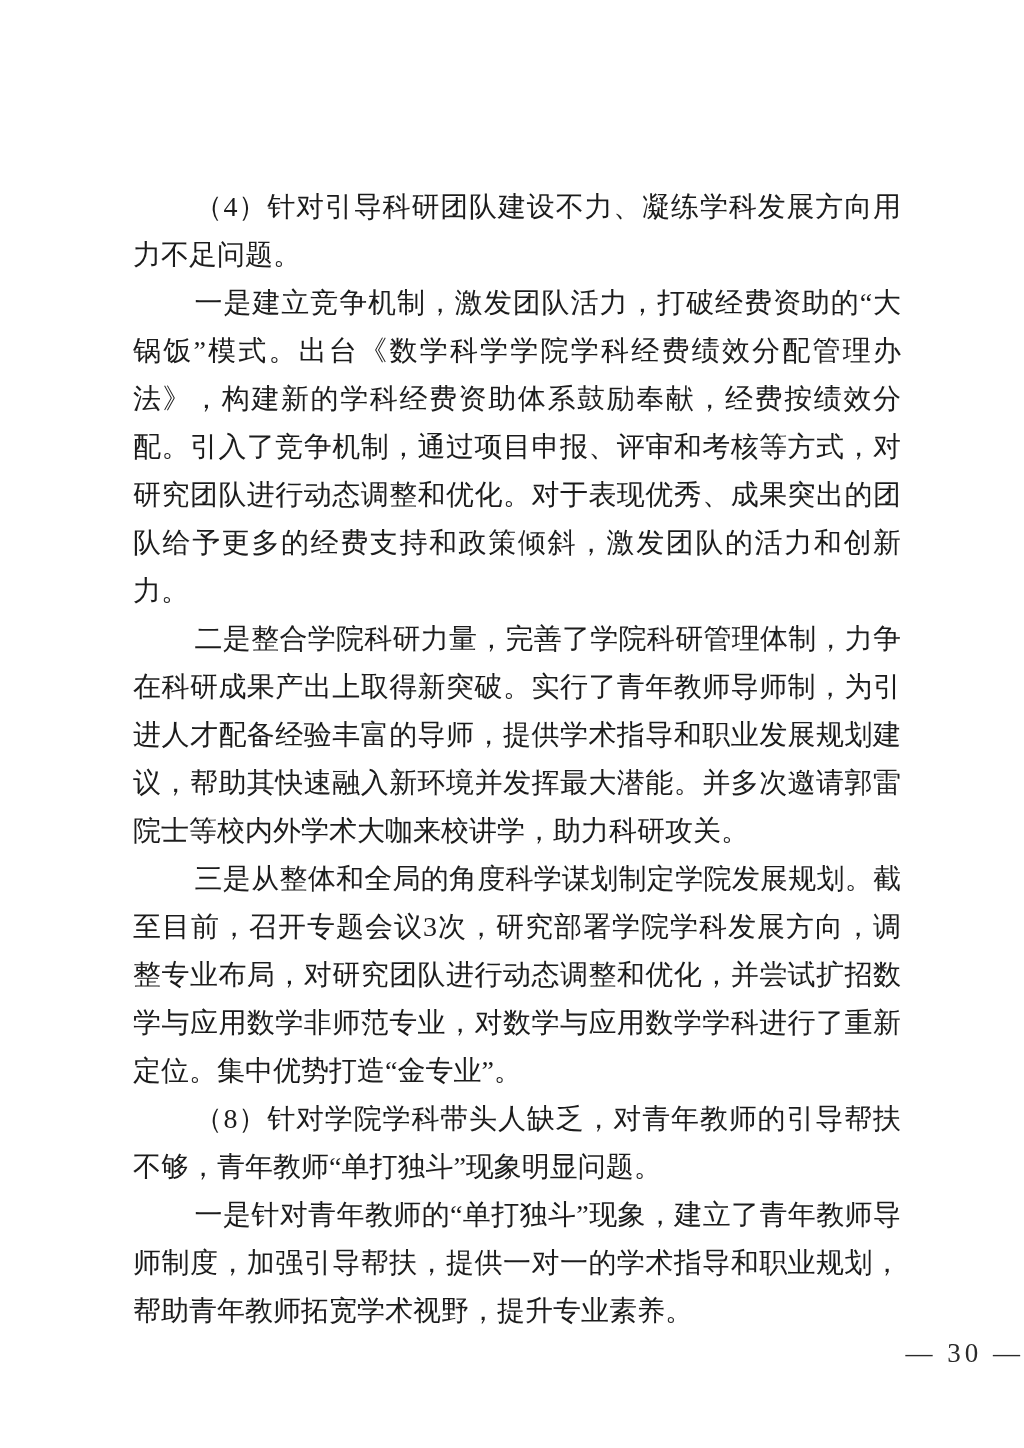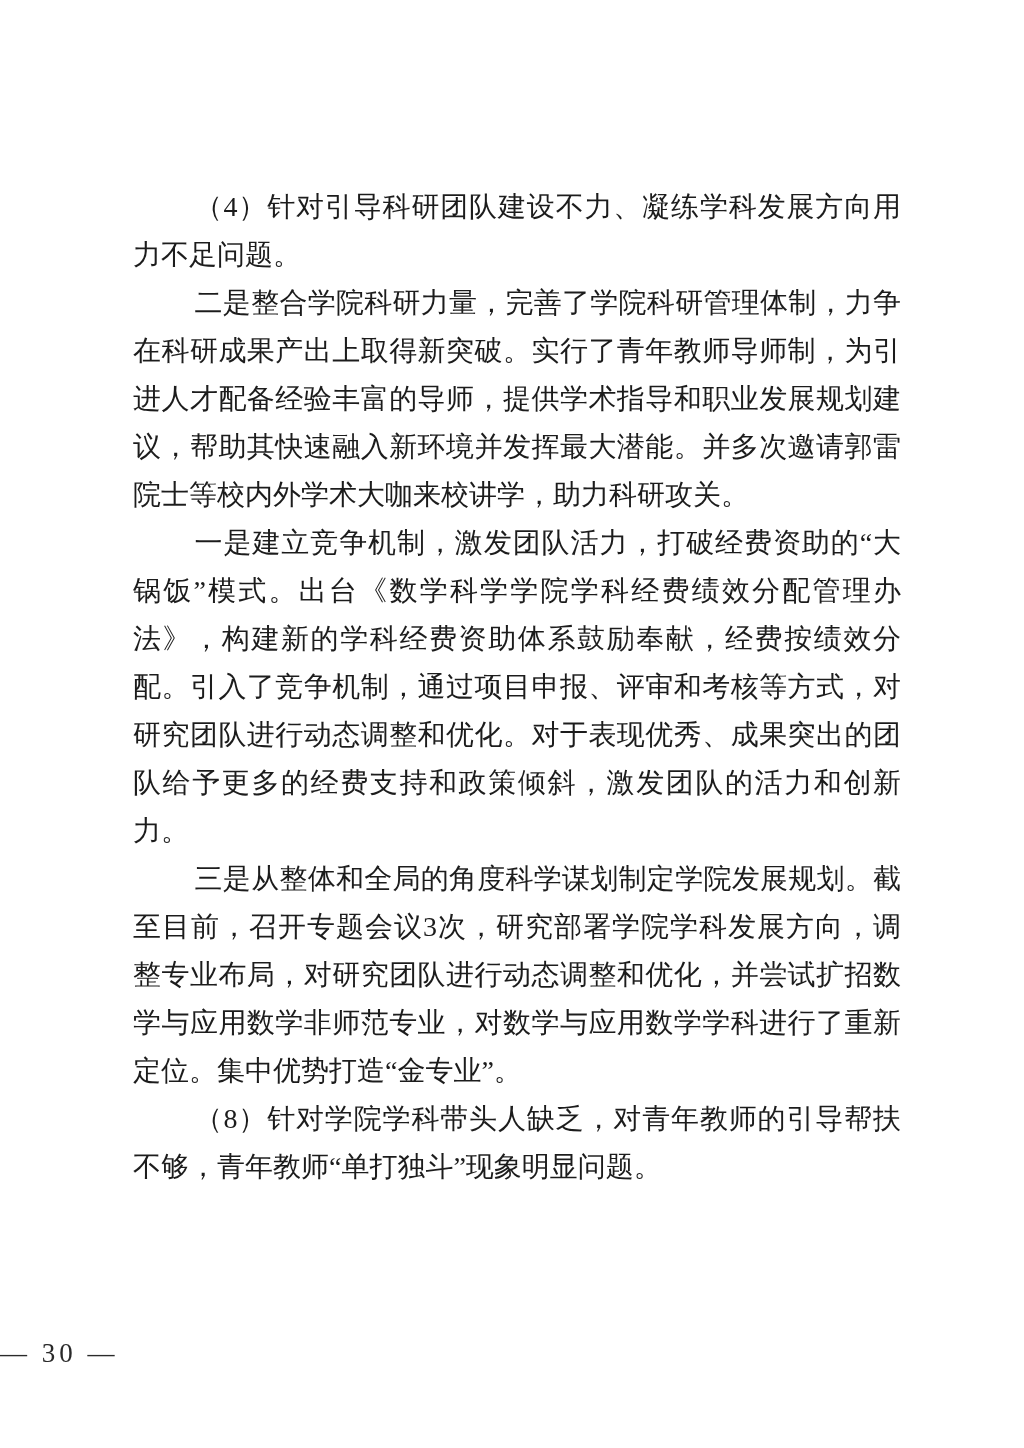--- a/index.html
+++ b/index.html
@@ -30,36 +30,37 @@
     text-align: justify;
     text-justify: inter-ideograph;
     text-indent: 2.2em;
     letter-spacing: 0px;
   }
   .footer {
     position: absolute;
     left: 0;
     width: 100%;
     top: 1338px;
-    text-align: left;
+    text-align: right;
   }
   .footer .page-number {
     font-size: 27px;
     letter-spacing: 4px;
     color: #2a2a2a;
     font-family: "Liberation Serif", "DejaVu Serif", serif;
   }
 </style>
 </head>
 <body>
 
 <div class="page">
   <div class="content">
     <p>（4）针对引导科研团队建设不力、凝练学科发展方向用力不足问题。</p>
+    <p>一是建立竞争机制，激发团队活力，打破经费资助的“大锅饭”模式。出台《数学科学学院学科经费绩效分配管理办法》，构建新的学科经费资助体系鼓励奉献，经费按绩效分配。引入了竞争机制，通过项目申报、评审和考核等方式，对研究团队进行动态调整和优化。对于表现优秀、成果突出的团队给予更多的经费支持和政策倾斜，激发团队的活力和创新力。</p>
     <p>二是整合学院科研力量，完善了学院科研管理体制，力争在科研成果产出上取得新突破。实行了青年教师导师制，为引进人才配备经验丰富的导师，提供学术指导和职业发展规划建议，帮助其快速融入新环境并发挥最大潜能。并多次邀请郭雷院士等校内外学术大咖来校讲学，助力科研攻关。</p>
-    <p>一是建立竞争机制，激发团队活力，打破经费资助的“大锅饭”模式。出台《数学科学学院学科经费绩效分配管理办法》，构建新的学科经费资助体系鼓励奉献，经费按绩效分配。引入了竞争机制，通过项目申报、评审和考核等方式，对研究团队进行动态调整和优化。对于表现优秀、成果突出的团队给予更多的经费支持和政策倾斜，激发团队的活力和创新力。</p>
     <p>三是从整体和全局的角度科学谋划制定学院发展规划。截至目前，召开专题会议3次，研究部署学院学科发展方向，调整专业布局，对研究团队进行动态调整和优化，并尝试扩招数学与应用数学非师范专业，对数学与应用数学学科进行了重新定位。集中优势打造“金专业”。</p>
     <p>（8）针对学院学科带头人缺乏，对青年教师的引导帮扶不够，青年教师“单打独斗”现象明显问题。</p>
+    <p>一是针对青年教师的“单打独斗”现象，建立了青年教师导师制度，加强引导帮扶，提供一对一的学术指导和职业规划，帮助青年教师拓宽学术视野，提升专业素养。</p>
   </div>
   <div class="footer">
     <span class="page-number">— 30 —</span>
   </div>
 </div>
 
 </body></html>

